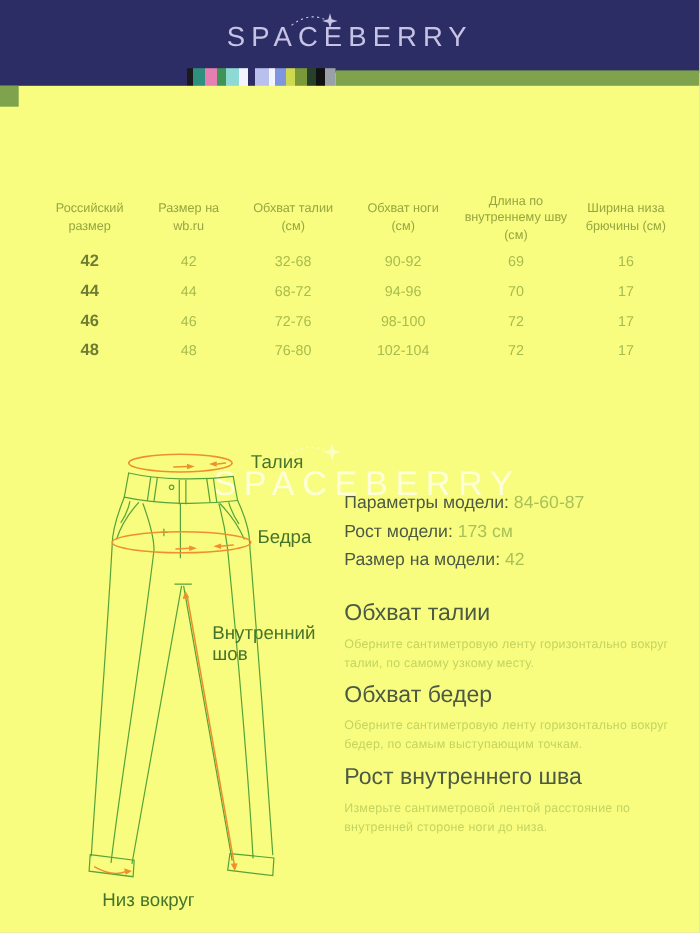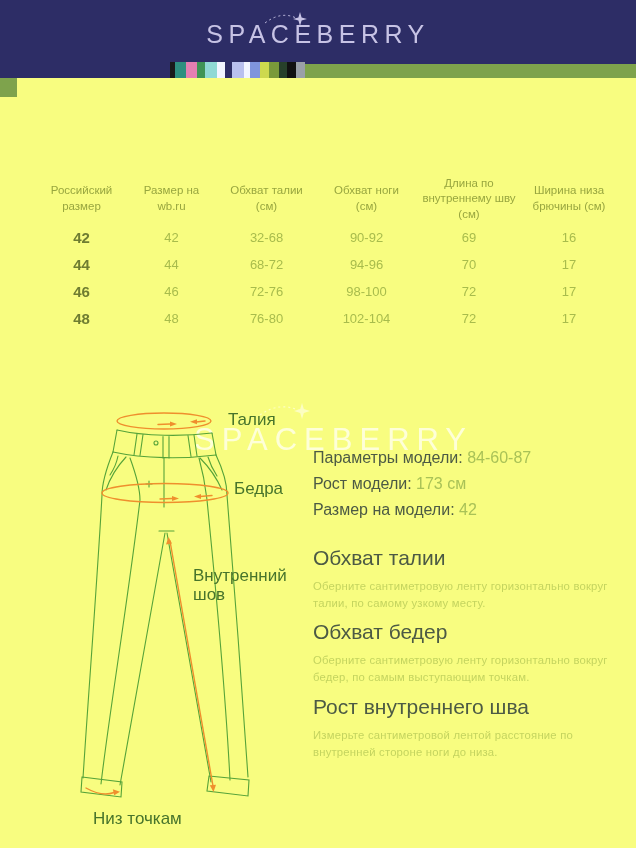--- a/index.html
+++ b/index.html
@@ -176,21 +176,21 @@
       <path d="M134,96.6 L141,94.1 L141,99.1 Z"></path>
       <path d="M108.5,137 L106,144.5 L112,143.5 Z"></path>
       <path d="M153.5,392 L149.8,385.3 L156,384.8 Z"></path>
       <path d="M60,391.8 L52.8,389.3 L54.2,395.3 Z"></path>
     </g>
   </svg>
 
   <div class="diag-label lbl-waist">Талия</div>
   <div class="diag-label lbl-hips">Бедра</div>
   <div class="diag-label lbl-seam">Внутренний шов</div>
-  <div class="diag-label lbl-hem">Низ точкам</div>
+  <div class="diag-label lbl-hem">Низ вокруг</div>
 
   <div class="model-info">
     <div class="mi-row"><span>Параметры модели: </span><span class="mi-value">84-60-87</span></div>
     <div class="mi-row"><span>Рост модели: </span><span class="mi-value">173 см</span></div>
     <div class="mi-row"><span>Размер на модели: </span><span class="mi-value">42</span></div>
   </div>
 
   <div class="guide-section gs-0">
     <div class="guide-title">Обхват талии</div>
     <div class="guide-desc">Оберните сантиметровую ленту горизонтально вокруг талии, по самому узкому месту.</div>

